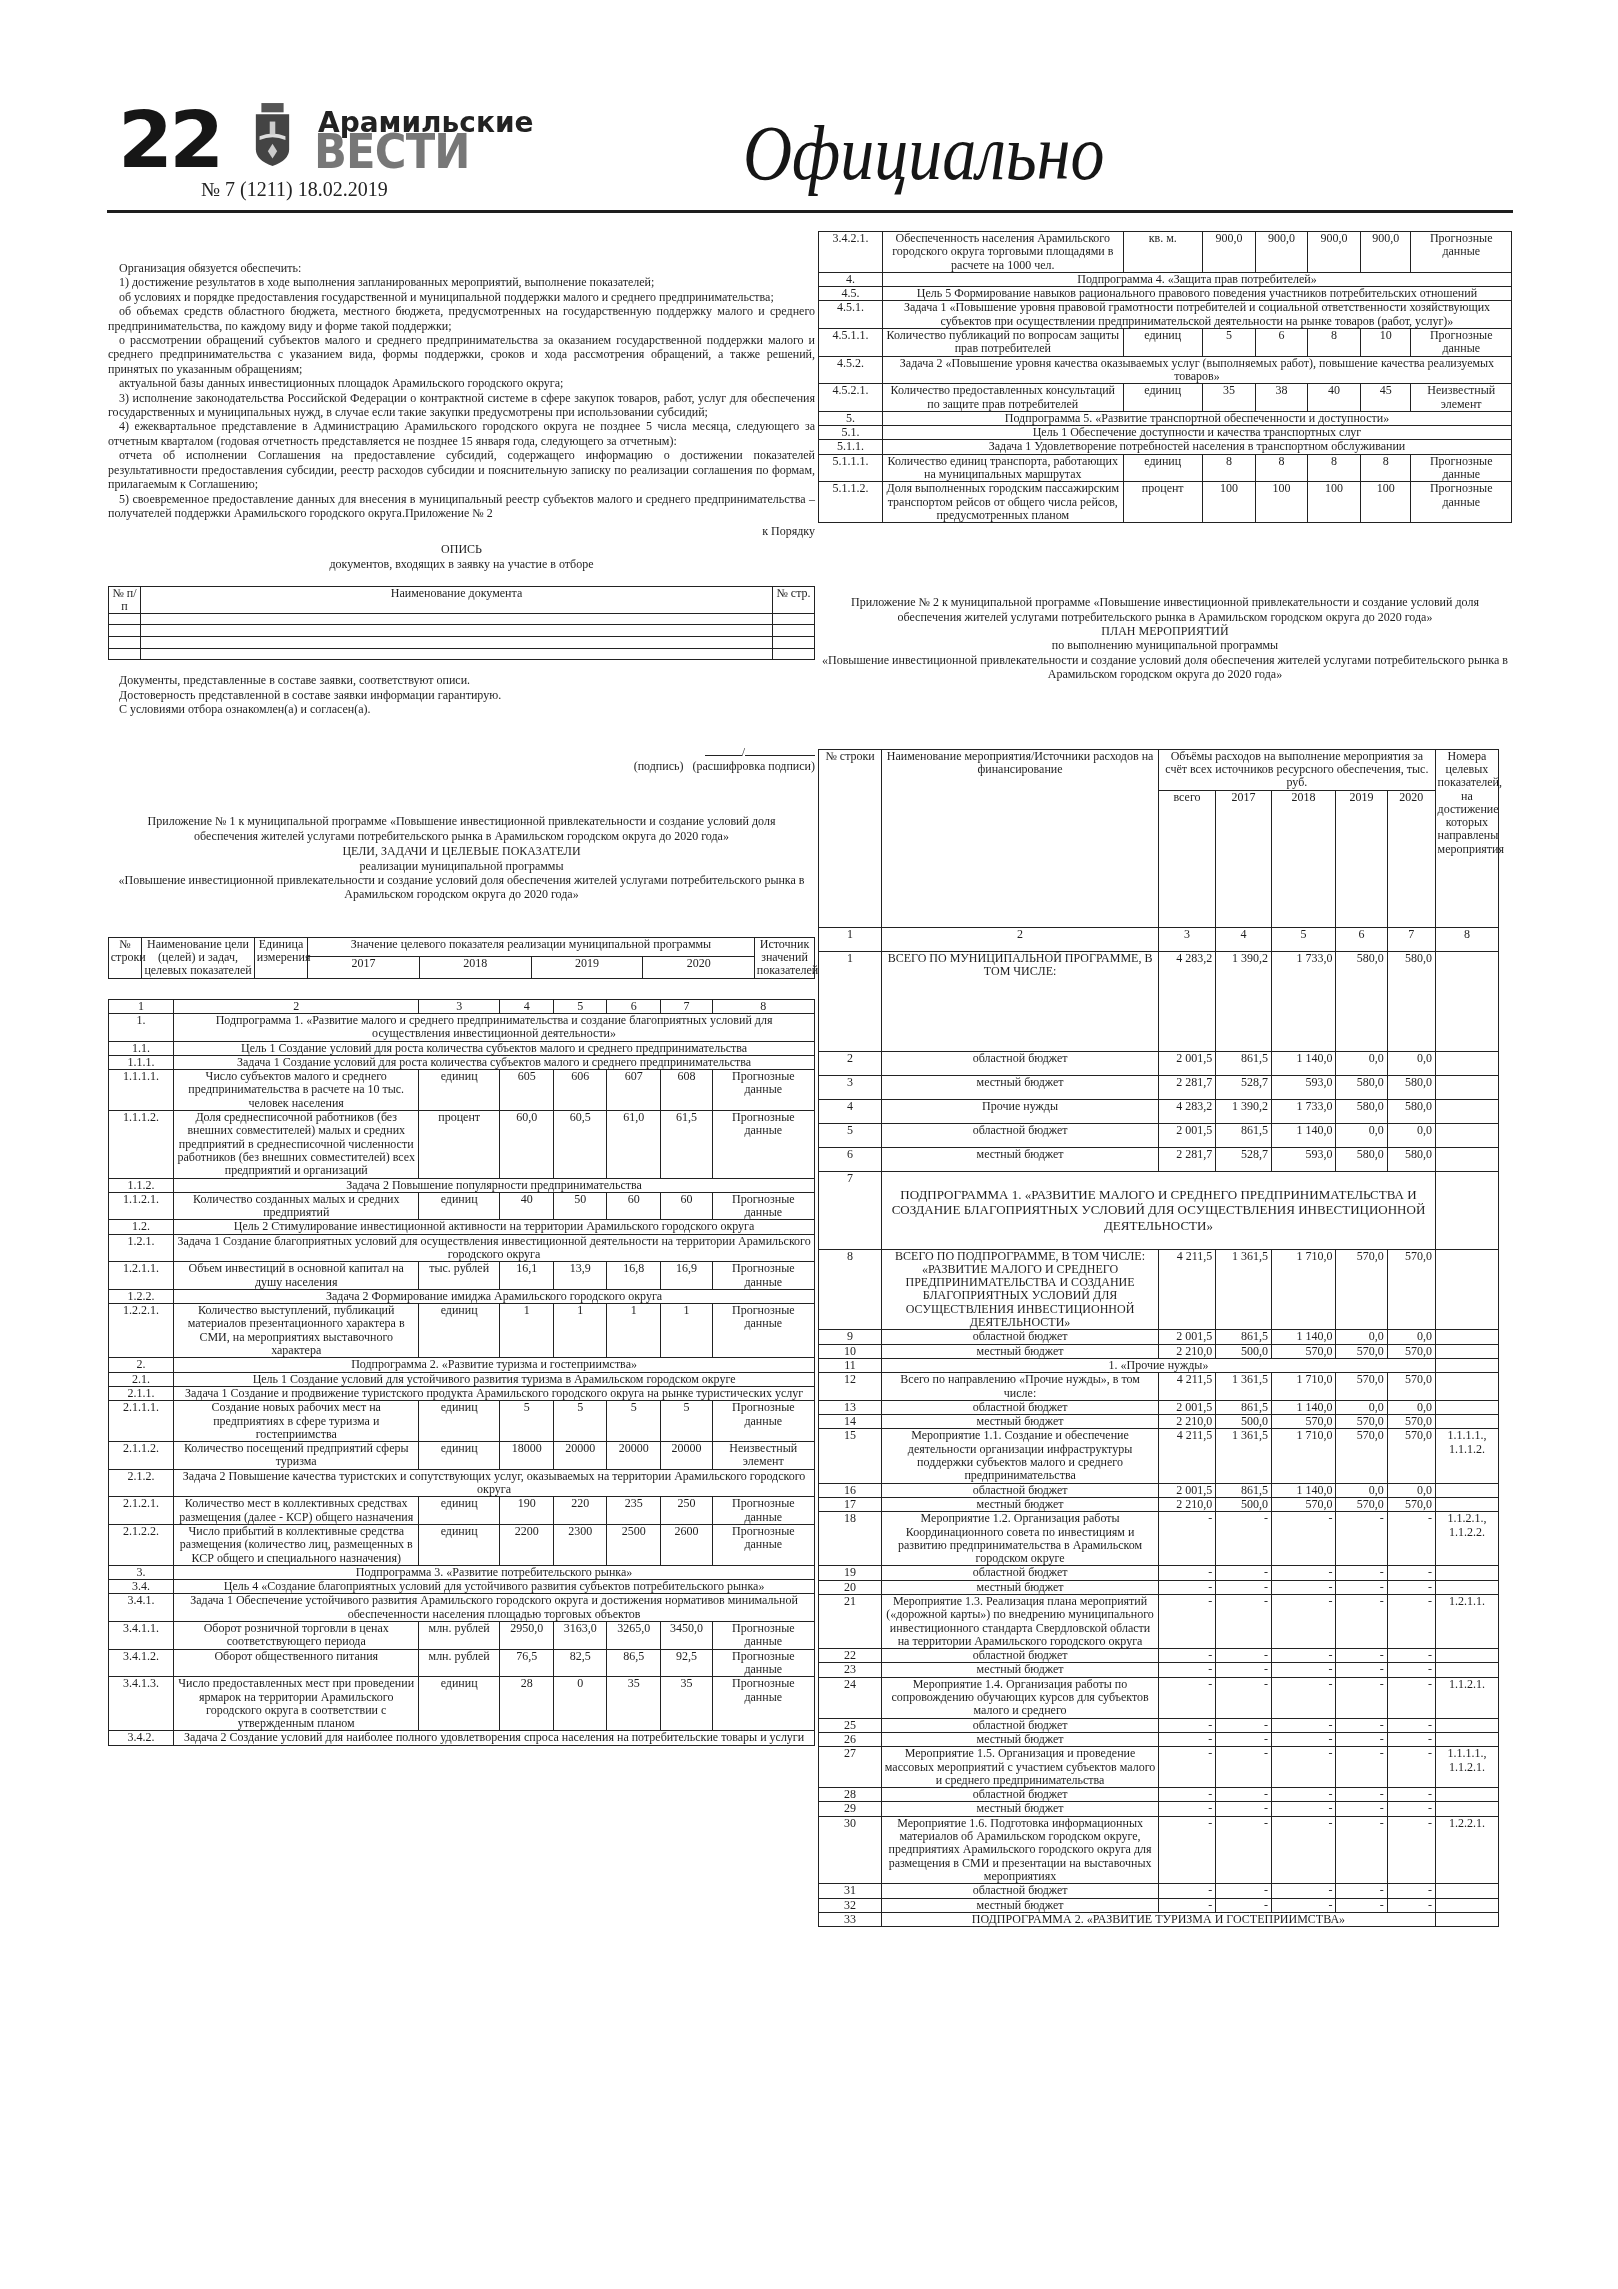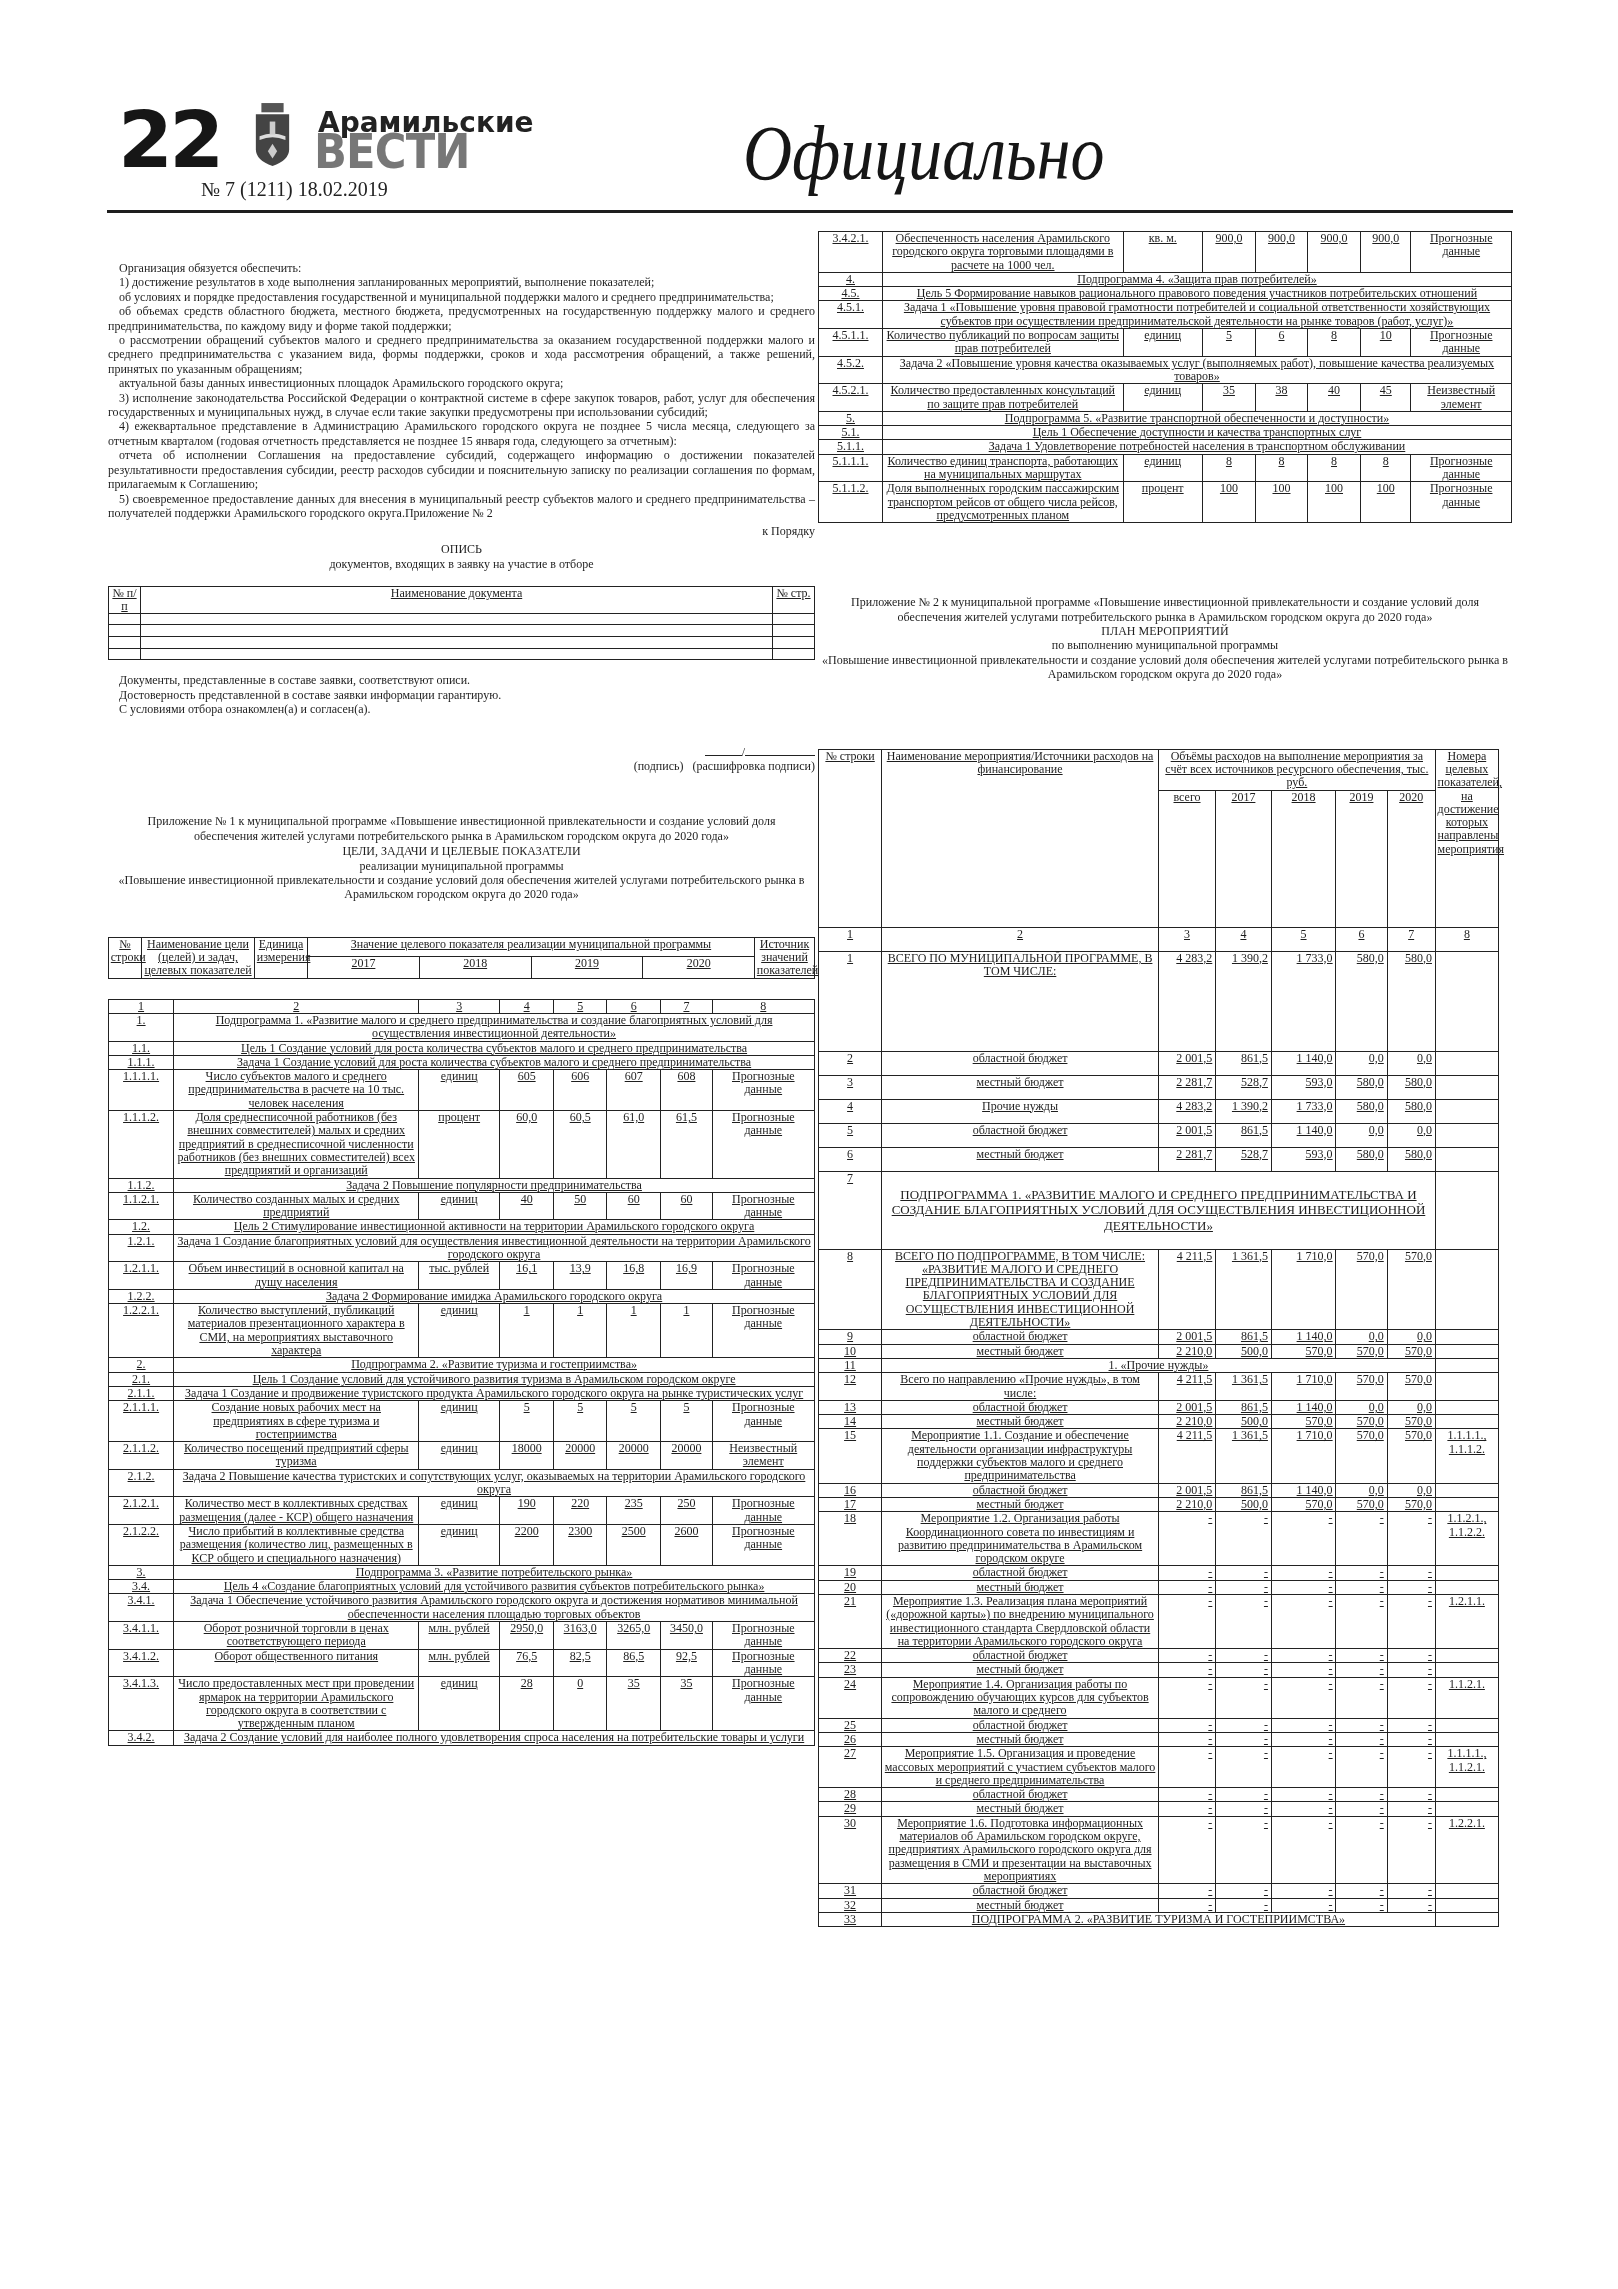--- a/index.html
+++ b/index.html
@@ -20,21 +20,21 @@
                    transform-origin: left top; }
   #header-rule { left: 107px; top: 210px; width: 1406px; height: 2.8px; background: #1e1e1e; }
 
   
   .col { position: absolute; font-size: 12px; line-height: 14.4px; }
   #left-col { left: 108px; top: 261px; width: 707px; }
   #right-col { left: 818px; top: 231px; width: 694px; }
   .p { text-indent: 11px; text-align: justify; margin: 0; }
   .center { text-align: center; }
   .right { text-align: right; }
-  table { border-collapse: collapse; width: 100%; table-layout: fixed; text-decoration: underline; }
+  table { border-collapse: collapse; width: 100%; table-layout: fixed; }
   td, th { border: 0.9px solid #222; padding: 0 1.8px; vertical-align: top; font-weight: normal;
            font-size: 12px; line-height: 13.3px; text-align: center; }
   .num { text-align: right; padding-right: 2.8px; }
   .sig-line { display: inline-block; border-bottom: 0.9px solid #222; }
 </style>
 </head>
 <body>
 
 <div id="page-num" class="abs">22</div>
 <svg class="abs" style="left:254px;top:103px" width="37" height="63" viewBox="0 0 40 68">

